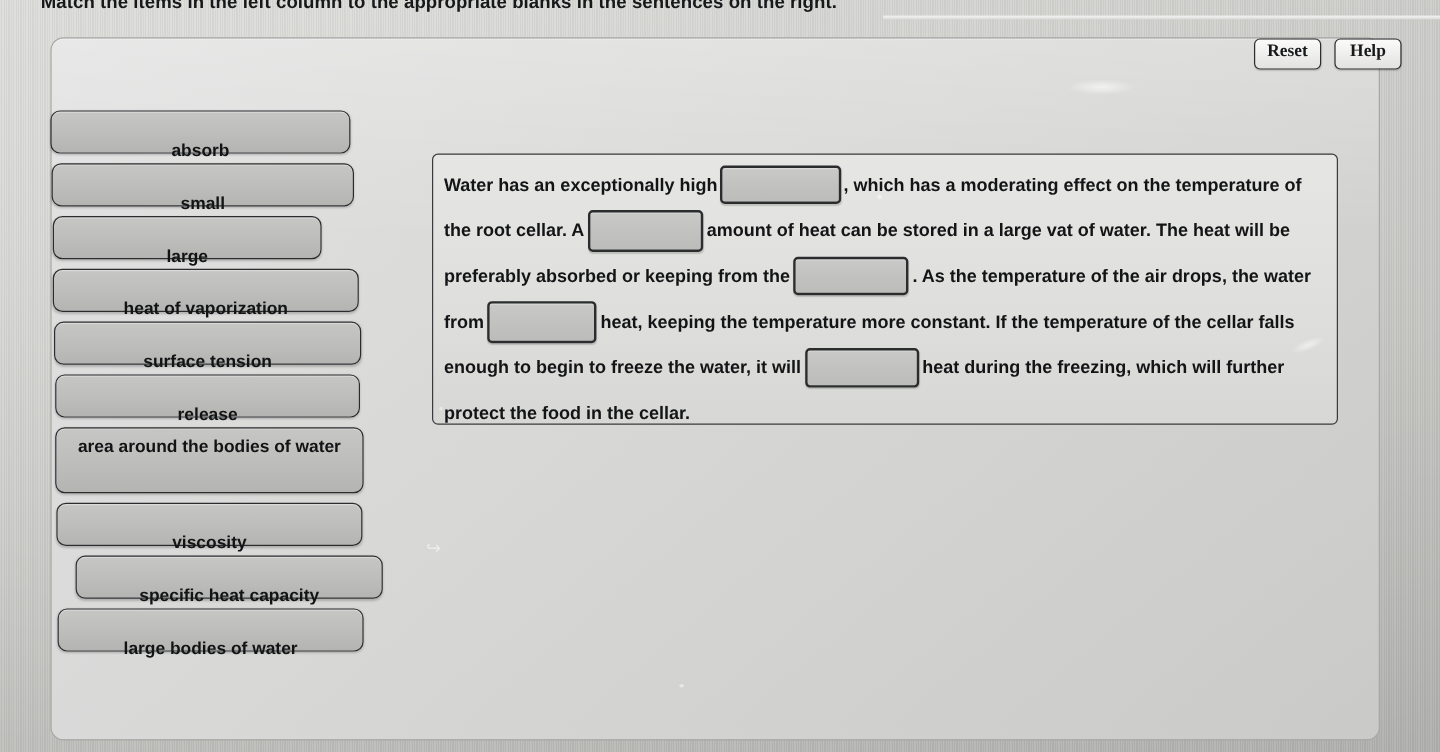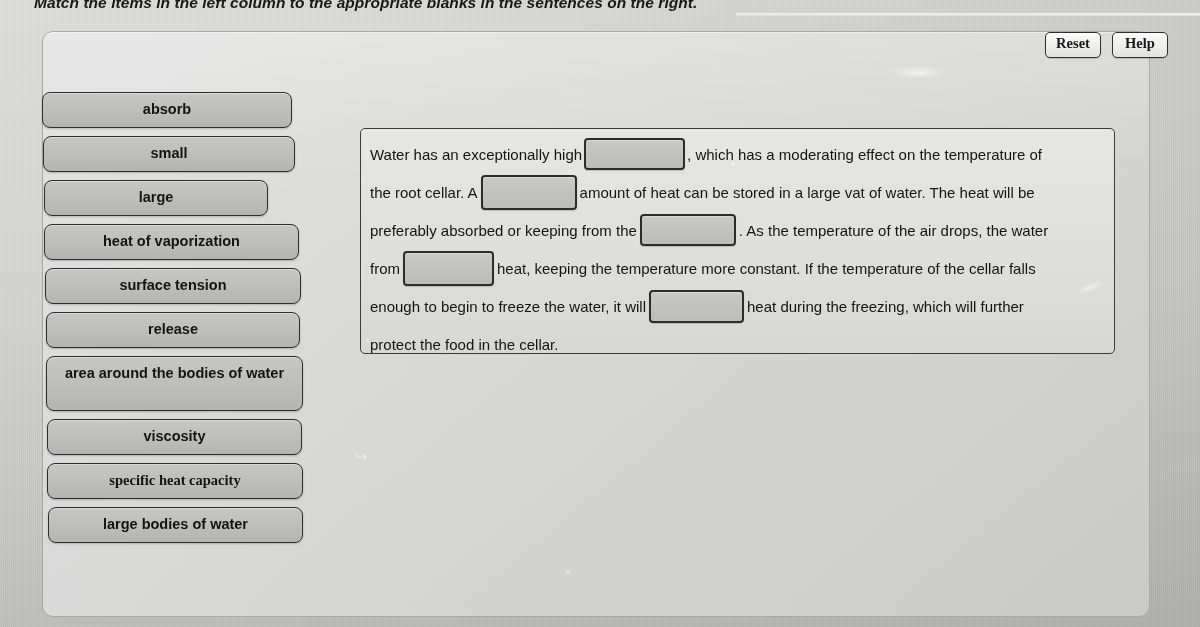--- a/index.html
+++ b/index.html
@@ -47,21 +47,20 @@
   }
 
   
   #header-strip {
     position: absolute;
     left: 0; top: 0;
     width: 1020px;
     height: 18px;
     overflow: hidden;
     z-index: 6;
-    font-style: italic;
   }
   #header-title {
     position: absolute;
     left: 34px;
     top: -6px;
     font-size: 15.5px;
     font-weight: bold;
     color: #17181a;
     white-space: nowrap;
     letter-spacing: 0.05px;
@@ -136,38 +135,38 @@
     font-size: 14.5px;
     font-weight: bold;
     text-align: center;
     cursor: grab;
     box-shadow: 0 1px 2px rgba(0,0,0,0.20), 0 1px 0 rgba(255,255,255,0.35) inset;
     box-sizing: border-box;
   }
   .drag-item.one-line {
     height: 36px;
     line-height: 33px;
-    padding: 0 6px;
+    padding: 17px 6px;
   }
   .drag-item.two-line {
     height: 55px;
     padding: 6px 10px 0 10px;
     line-height: 21px;
     text-align: center;
   }
   
   .drag-item.w0 { width: 250px; margin-left: 3px; }
   .drag-item.w1 { width: 252px; margin-left: 4px; }
   .drag-item.w2 { width: 224px; margin-left: 5px; }
   .drag-item.w3 { width: 255px; margin-left: 5px; }
   .drag-item.w4 { width: 256px; margin-left: 6px; }
   .drag-item.w5 { width: 254px; margin-left: 7px; }
   .drag-item.w6 { width: 257px; margin-left: 7px; }
   .drag-item.w7 { width: 255px; margin-left: 8px; }
-  .drag-item.w8 { width: 256px; margin-left: 8px; font-family: Liberation Serif, serif; }
+  .drag-item.w8 { width: 256px; margin-left: 24px; }
   .drag-item.w9 { width: 255px; margin-left: 9px; }
 
   
   #sentence-panel {
     position: absolute;
     left: 360px;
     top: 128px;
     width: 755px;
     height: 226px;
     border: 1.6px solid #3a3b3d;
@@ -176,21 +175,21 @@
     padding: 6px 10px 0 9px;
     box-sizing: border-box;
     z-index: 4;
   }
   .sentence-line {
     height: 38px;
     display: flex;
     align-items: center;
     color: #131415;
     font-size: 15px;
-    font-weight: normal;
+    font-weight: bold;
     white-space: nowrap;
   }
   .sentence-line .txt { display: inline-block; }
   .blank {
     display: inline-block;
     border: 2.2px solid #2b2c2e;
     border-radius: 4px;
     background: linear-gradient(180deg, #c9c9c7 0%, #c1c1bf 55%, #bcbcba 100%);
     box-shadow: 0 1px 1px rgba(0,0,0,0.16), 0 1px 0 rgba(255,255,255,0.30) inset;
     box-sizing: border-box;

